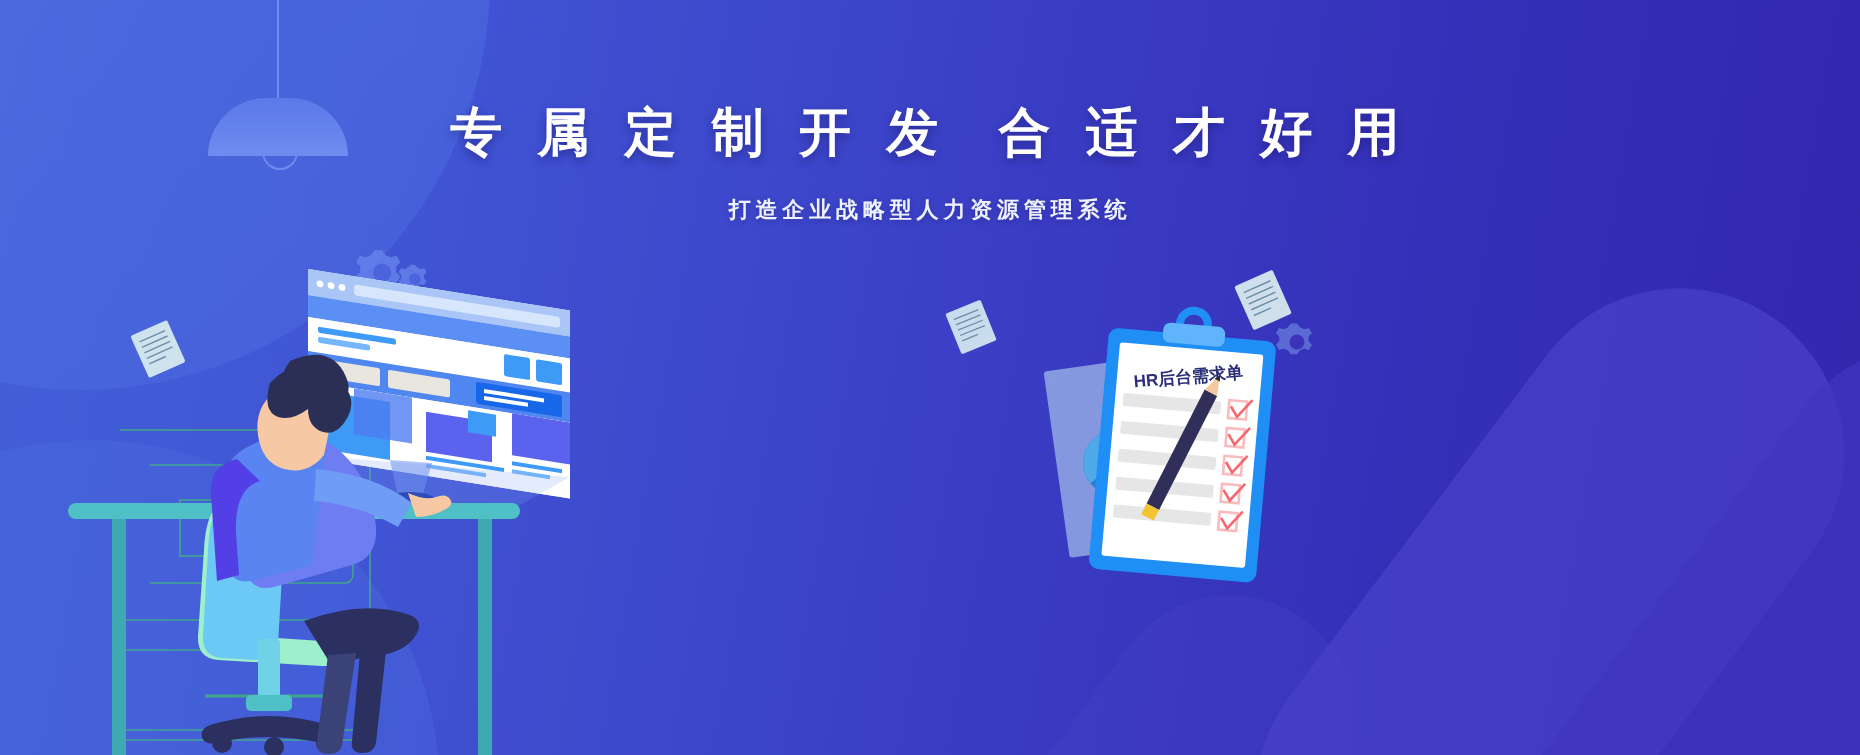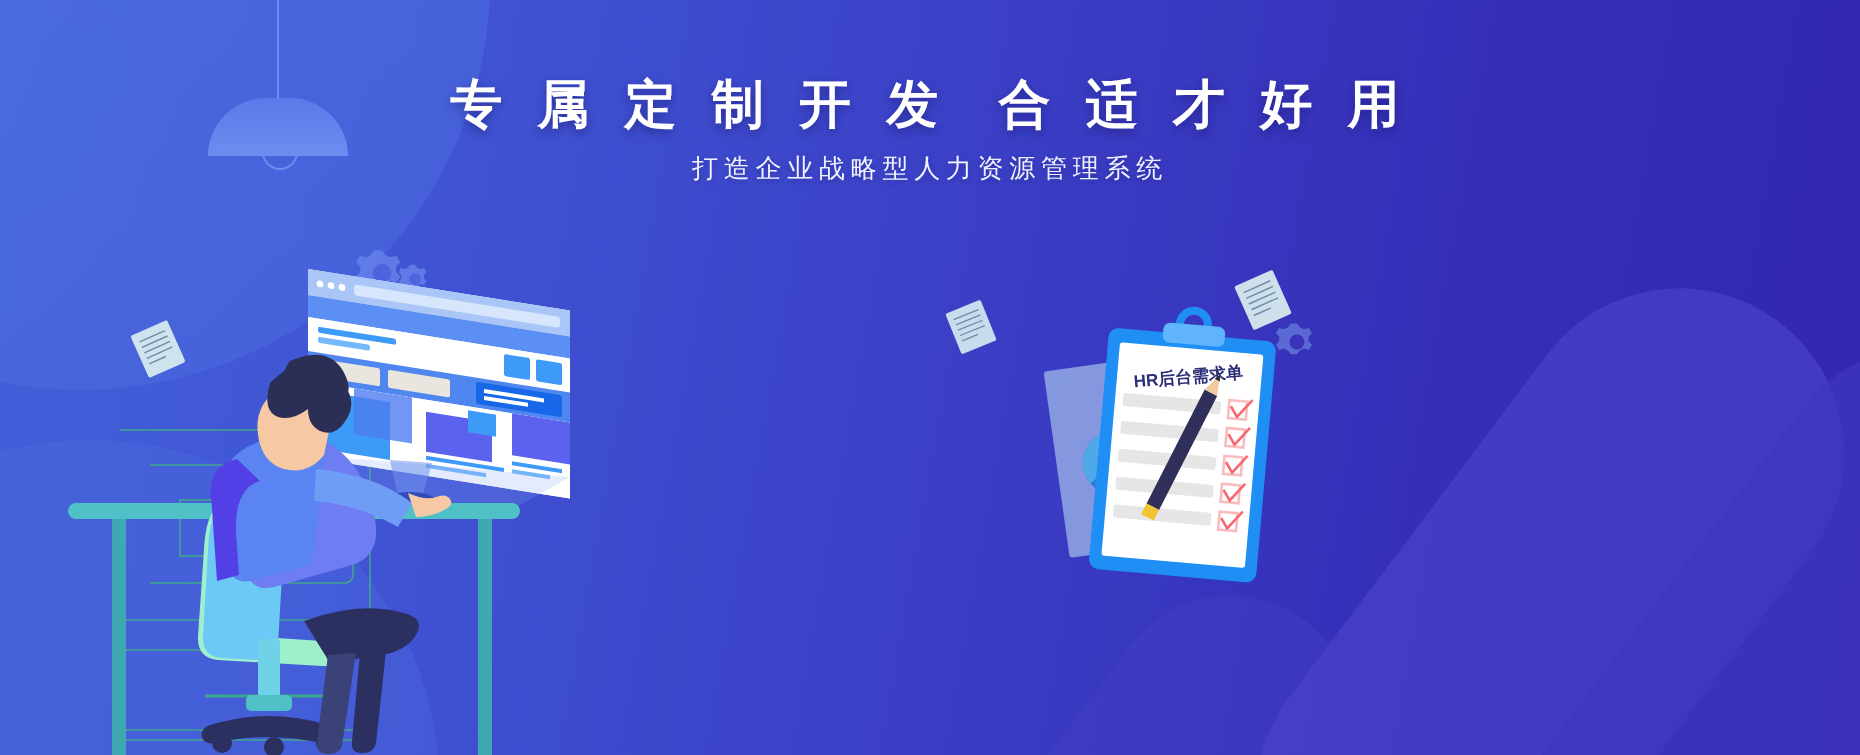--- a/index.html
+++ b/index.html
@@ -57,30 +57,30 @@
     background:linear-gradient(180deg,#5b79e9 0%,#6f8cf0 100%);
   }
   .lamp .bulb{
     position:absolute;left:54px;top:152px;width:32px;height:16px;
     border:2px solid #6e8bef;border-top:none;border-radius:0 0 18px 18px;
   }
 
   
   .copy{position:absolute;left:0;top:0;width:1860px;text-align:center;}
   .headline{
-    margin:0;padding-top:76px;
+    margin:0;padding-top:104px;
     font-size:52px;font-weight:bold;color:#ffffff;
     letter-spacing:.20em;line-height:1.1;
     text-shadow:0 4px 10px rgba(18,14,88,.42);
     white-space:pre;
   }
   .subline{
-    margin:0;padding-top:18px;
-    font-size:26px;color:#eef2ff;
-    letter-spacing:.22em;font-weight:400;
+    margin:16px;padding-top:18px;
+    font-size:22px;color:#eef2ff;
+    letter-spacing:.22em;font-weight:700;
     text-shadow:0 2px 6px rgba(18,14,88,.30);
   }
 
   
   .mini{position:absolute;}
   .mini.gear-big{left:355px;top:246px;}
   .mini.gear-small{left:398px;top:262px;}
   .mini.gear-right{left:1275px;top:320px;}
   .mini.paper-left{left:138px;top:326px;transform:rotate(-24deg);}
   .mini.paper-mid{left:952px;top:305px;transform:rotate(-22deg);}

